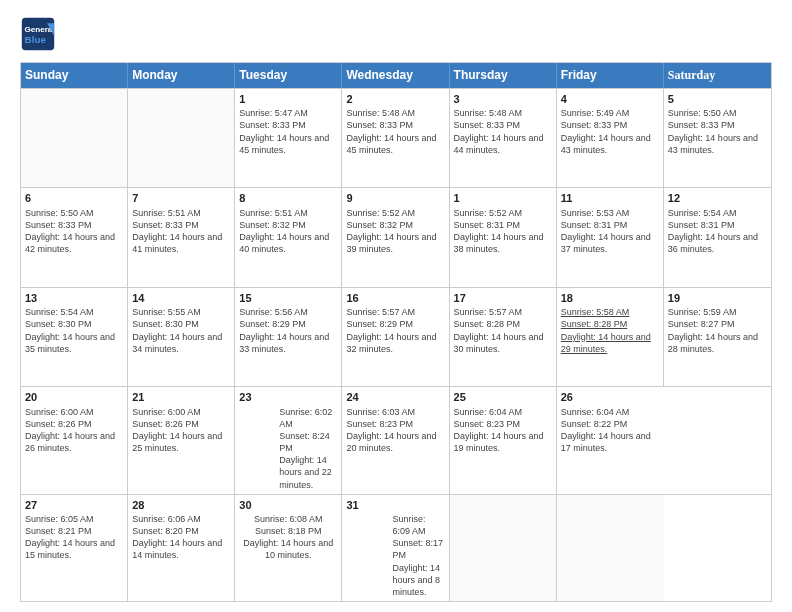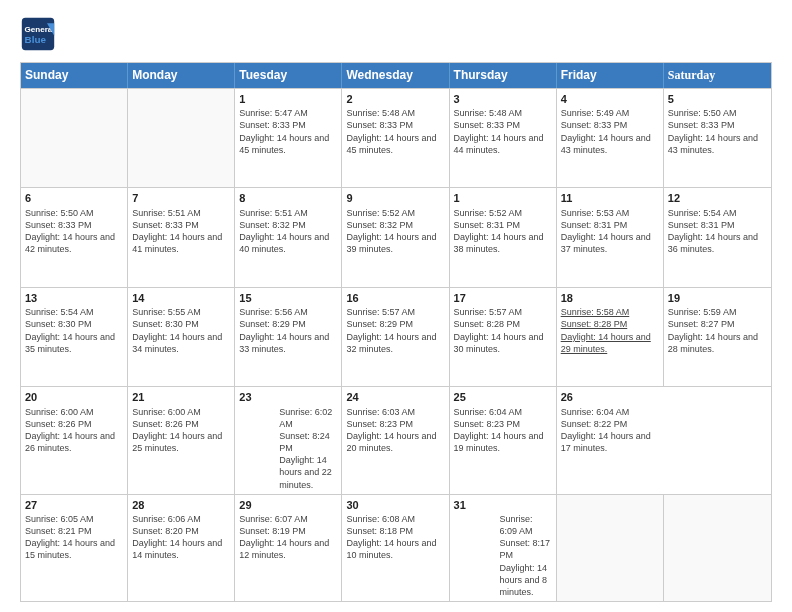--- a/index.html
+++ b/index.html
@@ -300,28 +300,22 @@
 Sunset: 8:21 PM
 Daylight: 14 hours and 15 minutes.</div>
           </div>
           <div class="cal-cell">
             <span class="day-num">28</span>
             <div class="cell-info" style="white-space: pre-line;">Sunrise: 6:06 AM
 Sunset: 8:20 PM
 Daylight: 14 hours and 14 minutes.</div>
           </div>
           <div class="cal-cell">
-            <span class="day-num">29</span>
-            <div class="cell-info" style="white-space: pre-line;">Sunrise: 6:07 AM
-Sunset: 8:19 PM
-Daylight: 14 hours and 12 minutes.</div>
-          </div>
-          <div class="cal-cell">
             <span class="day-num">30</span>
-            <div class="cell-info" style="white-space: pre-line;">Sunrise: 6:08 AM
+            <div class="cell-info" style="white-space: pre-line; text-align: center;">Sunrise: 6:08 AM
 Sunset: 8:18 PM
 Daylight: 14 hours and 10 minutes.</div>
           </div>
           <div class="cal-cell">
             <span class="day-num">31</span>
             <div class="cell-info" style="white-space: pre-line; margin-left: 46px;">Sunrise: 6:09 AM
 Sunset: 8:17 PM
 Daylight: 14 hours and 8 minutes.</div>
           </div>
           <div class="cal-cell empty"></div>

